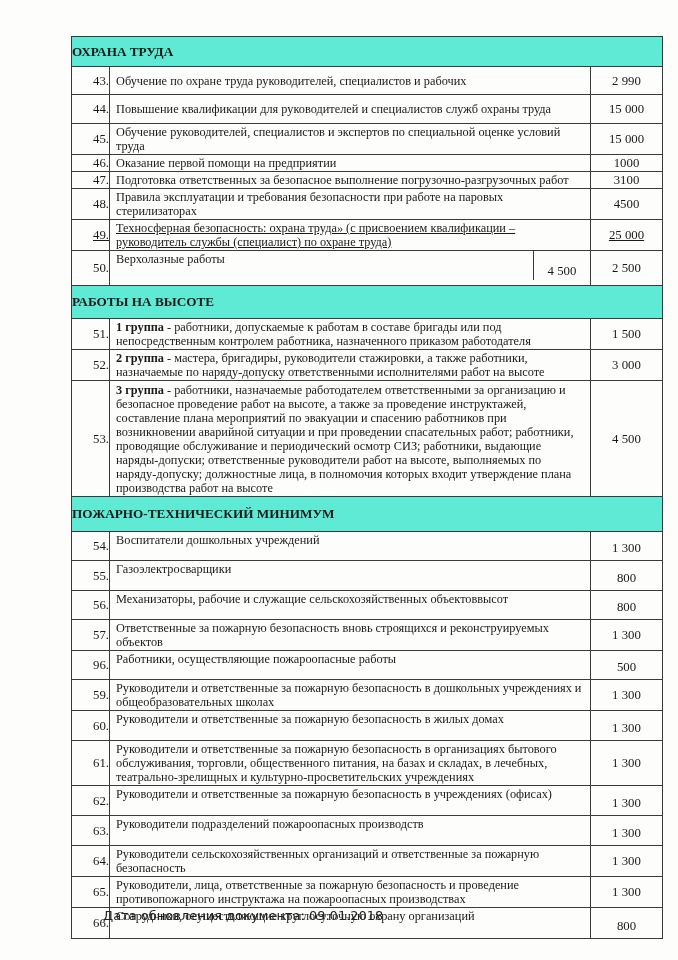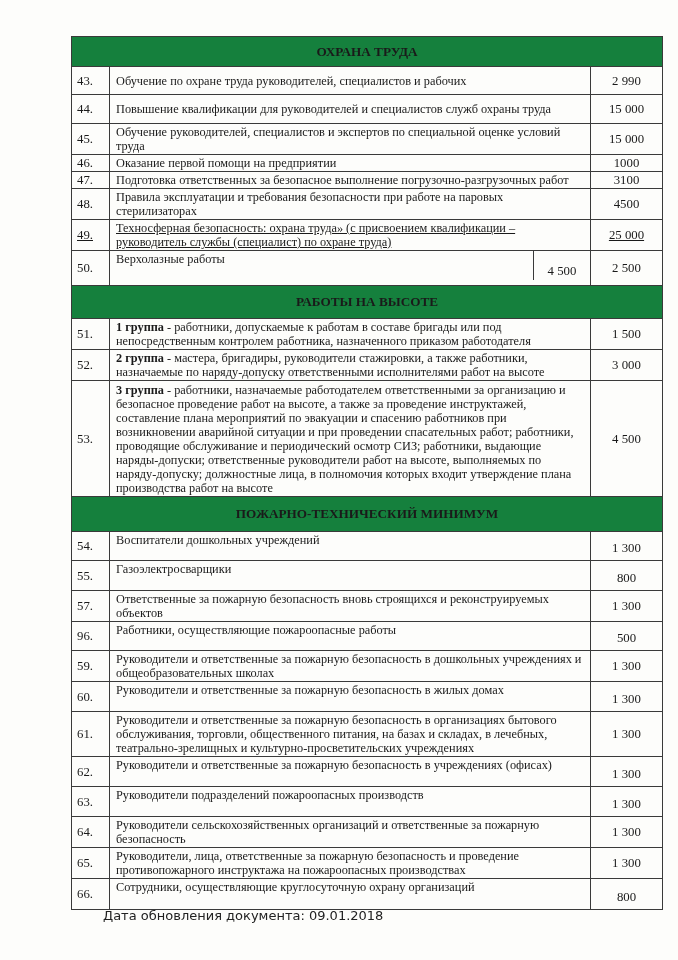--- a/index.html
+++ b/index.html
@@ -2,26 +2,26 @@
 <html><head>
 <meta charset="utf-8">
 <style>
   html, body { margin: 0; padding: 0; background: #ffffff; }
   body { width: 678px; height: 960px; position: relative; overflow: hidden;
          font-family: "Liberation Serif", "DejaVu Serif", serif; color: #1a1a1a; }
   .page { position: absolute; left: 0; top: 0; width: 678px; height: 960px; background: #fdfdfb; }
   table.price { position: absolute; left: 71px; top: 36px; width: 592px;
                 border-collapse: collapse; table-layout: fixed; font-size: 12.3px; line-height: 14px; }
   table.price td { border: 1px solid #3a3a3a; vertical-align: middle; padding: 0; }
-  td.num { width: 38px; padding-left: 5px !important; font-size: 12.8px; }
+  td.num { width: 38px; padding-left: 5px !important; font-size: 12.8px; text-align: right; }
   td.desc { padding: 1px 6px !important; vertical-align: top !important; }
   td.desc.mid { vertical-align: middle !important; }
   td.price-cell { width: 70px; text-align: center; font-size: 12.8px; }
   td.price-cell.low { vertical-align: bottom !important; padding-bottom: 5px !important; }
-  tr.section td { background: #15803d; text-align: center; font-weight: bold; font-size: 13.2px; }
+  tr.section td { background: #5eead4; text-align: left; font-weight: bold; font-size: 13.2px; }
   .b { font-weight: bold; }
   .footer { position: absolute; left: 103px; top: 908px; font-family: "DejaVu Sans", "Liberation Sans", sans-serif;
             font-size: 13px; color: #222; }
 </style>
 </head>
 <body>
 
 <div class="page">
   <table class="price">
     <colgroup>
@@ -102,20 +102,25 @@
         <tr style="height: 29px;">
           <td class="num">54.</td>
           <td class="desc"><span>Воспитатели дошкольных учреждений</span></td>
           <td class="price-cell low">1 300</td>
         </tr>
         <tr style="height: 30px;">
           <td class="num">55.</td>
           <td class="desc"><span>Газоэлектросварщики</span></td>
           <td class="price-cell low">800</td>
         </tr>
+        <tr style="height: 29px;">
+          <td class="num">56.</td>
+          <td class="desc"><span>Механизаторы, рабочие и служащие сельскохозяйственных объектоввысот</span></td>
+          <td class="price-cell low">800</td>
+        </tr>
         <tr style="height: 30px;">
           <td class="num">57.</td>
           <td class="desc mid"><span>Ответственные за пожарную безопасность вновь строящихся и реконструируемых объектов</span></td>
           <td class="price-cell">1 300</td>
         </tr>
         <tr style="height: 29px;">
           <td class="num">96.</td>
           <td class="desc"><span>Работники, осуществляющие пожароопасные работы</span></td>
           <td class="price-cell low">500</td>
         </tr>

